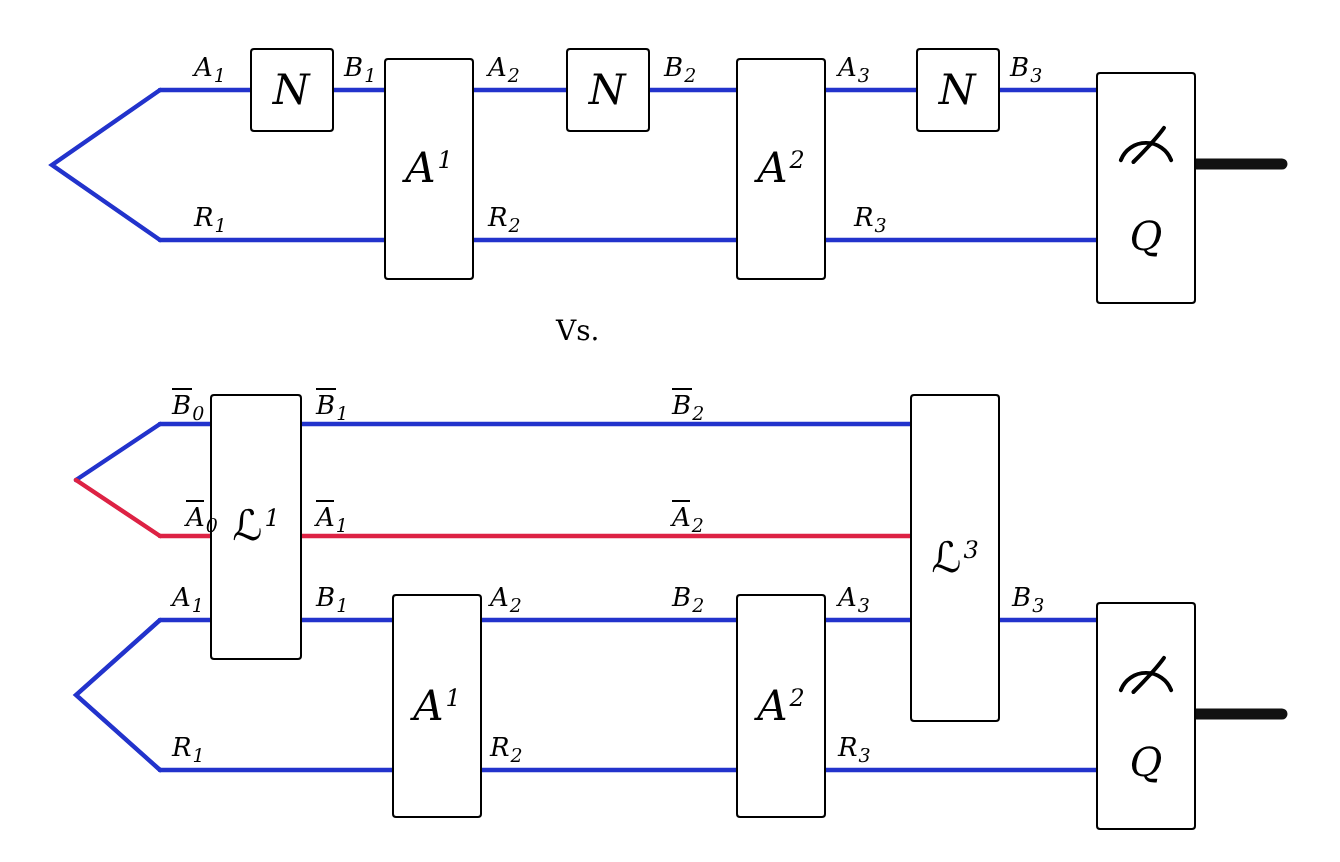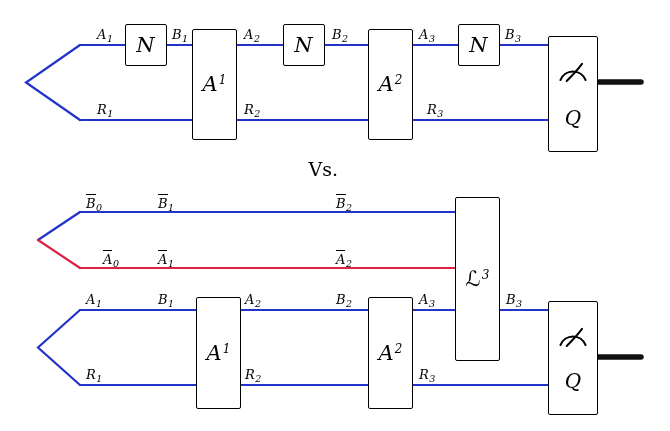--- a/index.html
+++ b/index.html
@@ -26,22 +26,22 @@
   .glabel{font-style:italic;font-size:21px;line-height:1;white-space:nowrap;}
   .gs{font-size:12px;font-style:italic;position:relative;top:-7px;margin-left:1px;}
   .measure{flex-direction:column;justify-content:space-evenly;}
   .meter{width:36px;height:24px;}
   .meter path{stroke:#000;stroke-width:2.2;fill:none;stroke-linecap:round;}
   .qlabel{font-style:italic;font-size:20px;line-height:1;}
   .wlabel{position:absolute;font-style:italic;font-size:13px;line-height:1;white-space:nowrap;}
   .wl{display:inline-block;line-height:1;}
   .wl.bar{border-top:1.5px solid #000;padding-top:1.5px;}
   .ws{font-size:9.5px;position:relative;top:3px;margin-left:0.5px;font-style:italic;}
-  .vs{position:absolute;left:278px;top:158px;width:60px;text-align:right;
-      font-size:19px;font-style:normal;}
+  .vs{position:absolute;left:278px;top:158px;width:60px;text-align:left;
+      font-size:14px;font-style:normal;}
 </style>
 </head>
 <body>
 
 <div class="stage">
 
   <svg class="wires" width="670" height="431">
 
     <polyline points="80,45 26,82.5 80,120" class="wb"></polyline>
     <line x1="80" y1="45" x2="552" y2="45" class="wb"></line>
@@ -86,20 +86,23 @@
   <span class="wlabel" style="left:244px;top:28px"><span class="wl">A</span><span class="ws">2</span></span>
   <span class="wlabel" style="left:332px;top:28px"><span class="wl">B</span><span class="ws">2</span></span>
   <span class="wlabel" style="left:419px;top:28px"><span class="wl">A</span><span class="ws">3</span></span>
   <span class="wlabel" style="left:505px;top:28px"><span class="wl">B</span><span class="ws">3</span></span>
   <span class="wlabel" style="left:97px;top:103px"><span class="wl">R</span><span class="ws">1</span></span>
   <span class="wlabel" style="left:244px;top:103px"><span class="wl">R</span><span class="ws">2</span></span>
   <span class="wlabel" style="left:427px;top:103px"><span class="wl">R</span><span class="ws">3</span></span>
 
   <div class="vs">Vs.</div>
 
+  <div class="gate" style="left:105px;top:197px;width:46px;height:133px">
+    <span class="glabel"><span class="gl">ℒ</span><span class="gs">1</span></span>
+  </div>
   <div class="gate" style="left:196px;top:297px;width:45px;height:112px">
     <span class="glabel"><span class="gl">A</span><span class="gs">1</span></span>
   </div>
   <div class="gate" style="left:368px;top:297px;width:45px;height:112px">
     <span class="glabel"><span class="gl">A</span><span class="gs">2</span></span>
   </div>
   <div class="gate" style="left:455px;top:197px;width:45px;height:164px">
     <span class="glabel"><span class="gl">ℒ</span><span class="gs">3</span></span>
   </div>
   <div class="gate measure" style="left:548px;top:301px;width:50px;height:114px">
@@ -107,21 +110,21 @@
       <path d="M6 22 A15 15 0 0 1 34 22"></path>
       <path d="M13 23 C17 19 25 11 30 4"></path>
     </svg>
     <span class="qlabel">Q</span>
   </div>
 
   <span class="wlabel" style="left:86px;top:194px"><span class="wl bar">B</span><span class="ws">0</span></span>
   <span class="wlabel" style="left:158px;top:194px"><span class="wl bar">B</span><span class="ws">1</span></span>
   <span class="wlabel" style="left:336px;top:194px"><span class="wl bar">B</span><span class="ws">2</span></span>
 
-  <span class="wlabel" style="left:103px;top:250px"><span class="wl bar">A</span><span class="ws">0</span></span>
+  <span class="wlabel" style="left:93px;top:250px"><span class="wl bar">A</span><span class="ws">0</span></span>
   <span class="wlabel" style="left:158px;top:250px"><span class="wl bar">A</span><span class="ws">1</span></span>
   <span class="wlabel" style="left:336px;top:250px"><span class="wl bar">A</span><span class="ws">2</span></span>
 
   <span class="wlabel" style="left:86px;top:293px"><span class="wl">A</span><span class="ws">1</span></span>
   <span class="wlabel" style="left:158px;top:293px"><span class="wl">B</span><span class="ws">1</span></span>
   <span class="wlabel" style="left:245px;top:293px"><span class="wl">A</span><span class="ws">2</span></span>
   <span class="wlabel" style="left:336px;top:293px"><span class="wl">B</span><span class="ws">2</span></span>
   <span class="wlabel" style="left:419px;top:293px"><span class="wl">A</span><span class="ws">3</span></span>
   <span class="wlabel" style="left:506px;top:293px"><span class="wl">B</span><span class="ws">3</span></span>
 

